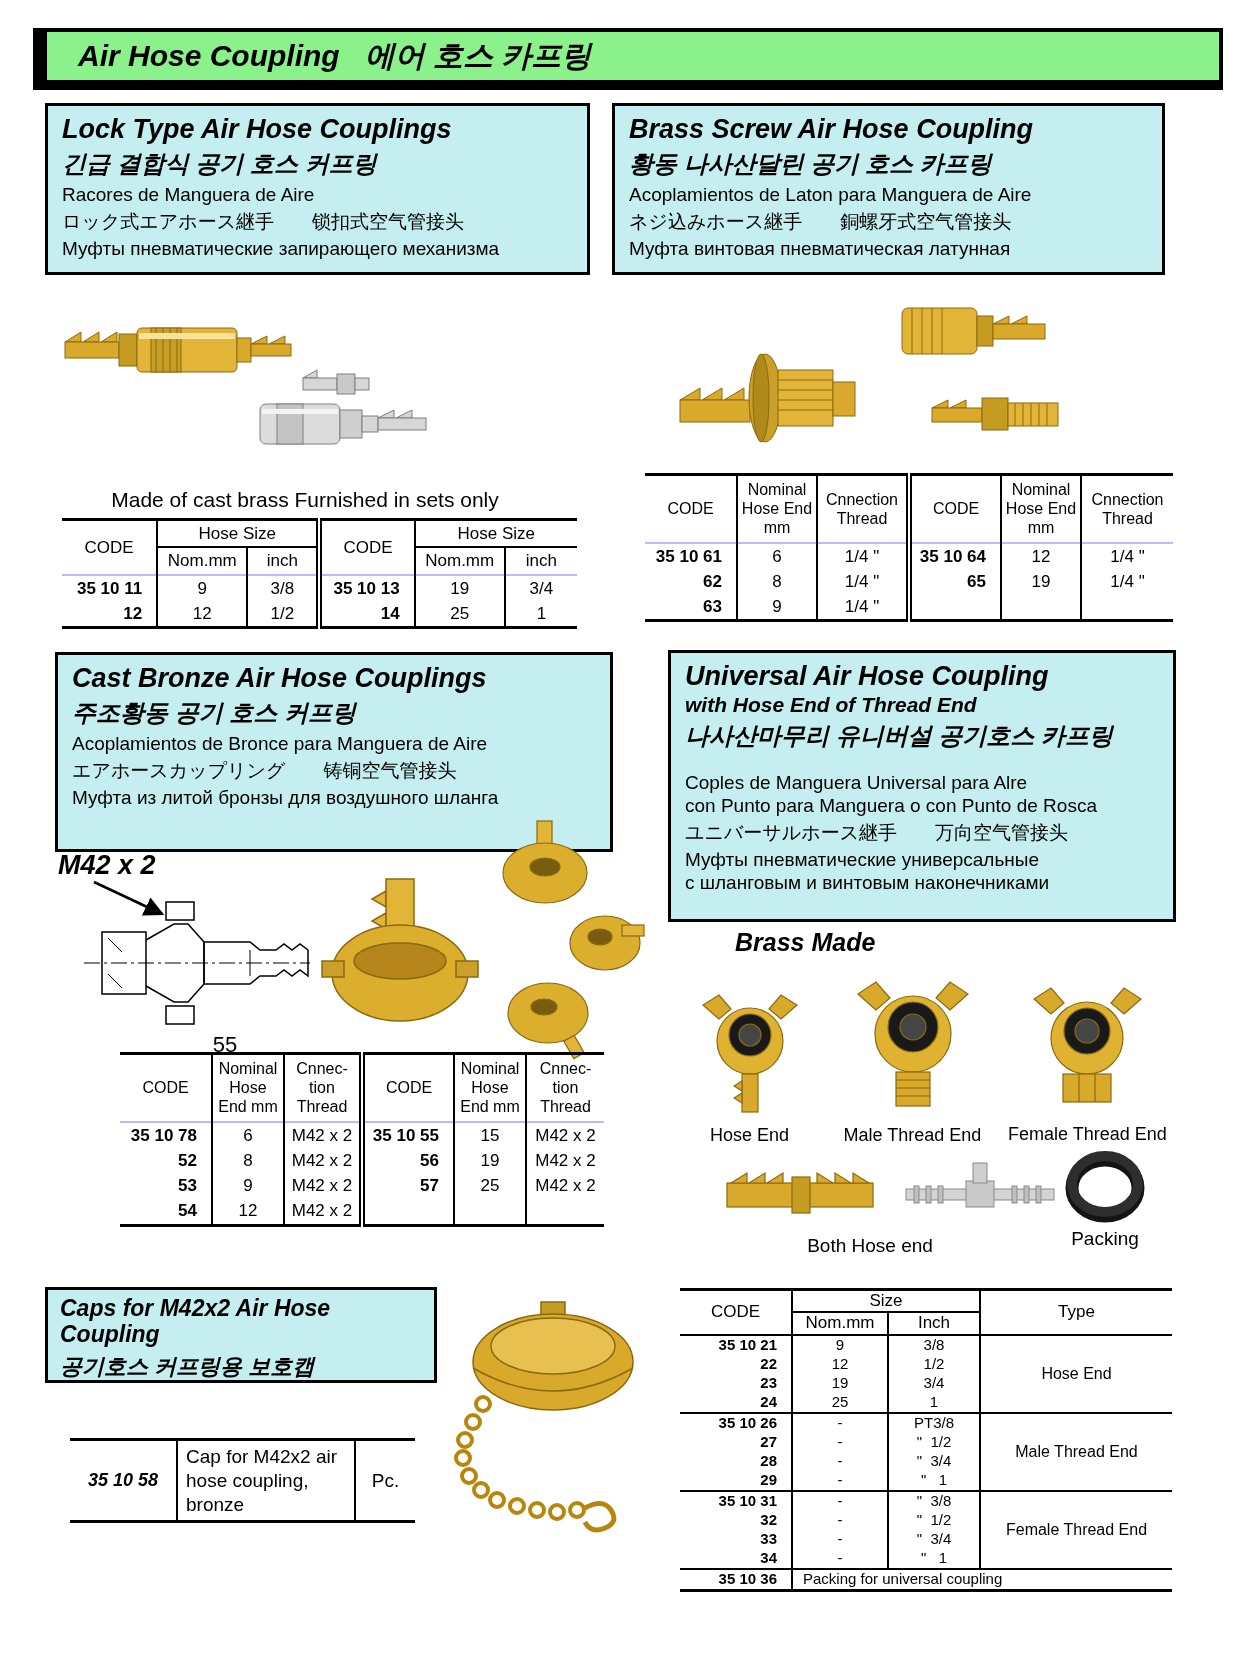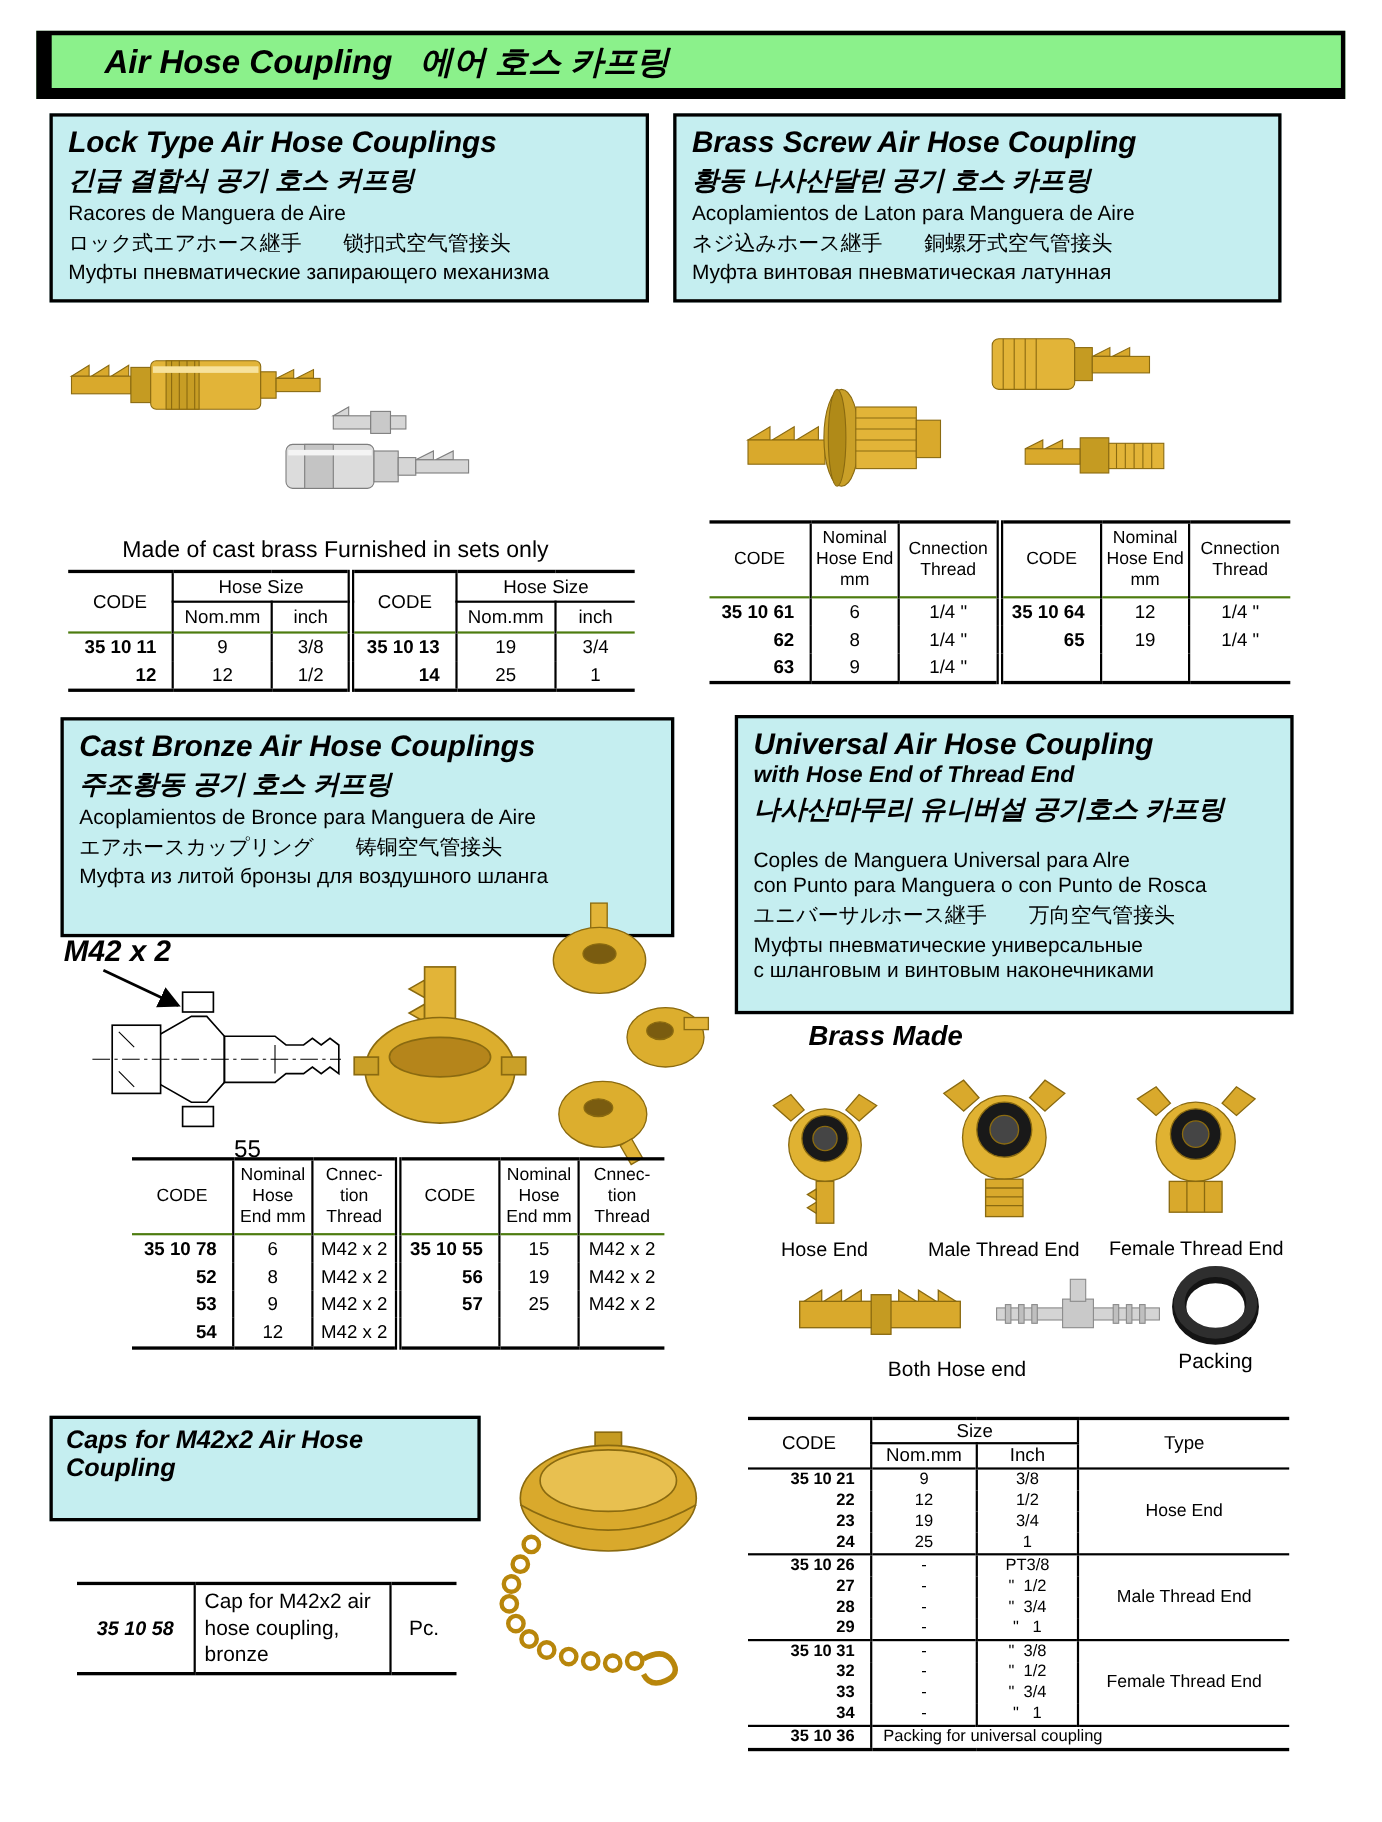--- a/index.html
+++ b/index.html
@@ -4,42 +4,42 @@
 <style>
   html,body{margin:0;padding:0;background:#fff;}
   .page{position:relative;width:1256px;height:1656px;background:#ffffff;
         font-family:"Liberation Sans",sans-serif;color:#000;overflow:hidden;}
 
   
   .banner{position:absolute;left:33px;top:28px;width:1190px;height:62px;
           box-sizing:border-box;background:#8bf18b;
           border:4px solid #000;border-left:14px solid #000;border-bottom:10px solid #000;
           display:flex;align-items:center;}
-  .banner-title{font-size:30px;font-weight:bold;font-style:italic;margin-left:48px;white-space:nowrap;text-align:center;}
+  .banner-title{font-size:30px;font-weight:bold;font-style:italic;margin-left:31px;white-space:nowrap;text-align:center;}
 
   
   .secbox{position:absolute;box-sizing:border-box;background:#c5eef0;
           border:3px solid #000;padding:8px 14px;}
   .sec-title{font-size:27px;font-weight:bold;font-style:italic;line-height:1.12;}
   .sec-sub{font-size:21px;font-weight:bold;font-style:italic;line-height:1.1;margin-top:2px;}
   .sec-ko{font-size:24px;font-weight:bold;font-style:italic;margin-top:4px;}
   .sec-line{font-size:19px;margin-top:4px;line-height:1.2;}
 
   .caption{position:absolute;font-size:21px;text-align:center;}
   .floatlabel{position:absolute;font-weight:bold;font-style:italic;}
 
   
   table.tbl{position:absolute;border-collapse:collapse;table-layout:fixed;}
   .tbl td{border-left:2px solid #000;text-align:center;vertical-align:middle;
           padding:2px 4px;font-size:17px;line-height:1.25;}
   .tbl td.c0{border-left:none;}
   .tbl td.dbl{border-left:6px double #000;}
   .tbl tr.rtop td{border-top:3px solid #000;}
   .tbl td.hs{border-bottom:2px solid #000;}
-  .tbl tr.dfirst td{border-top:2px solid #4d7c0f;}
+  .tbl tr.dfirst td{border-top:2px solid #c4b5fd;}
   .tbl tr.dlast td{border-bottom:3px solid #000;}
   .tbl td.hdr{font-size:17px;font-weight:normal;}
   .tbl td.hdr2{font-size:16px;padding:4px 2px;line-height:1.2;}
   .tbl td.code{font-weight:bold;text-align:right;padding-right:14px;}
 
   table.utbl td{font-size:15px;padding:0 4px;line-height:1.2;height:19px;}
   .utbl tr.group-top td{border-top:2px solid #000;}
   .utbl td.pre{white-space:pre;}
   .utbl td.type{font-size:16px;}
   .utbl tr.ftr td{border-top:2px solid #000;border-bottom:3px solid #000;}
@@ -550,20 +550,21 @@
 
     <tr class="ftr">
       <td class="c0 code">35 10 36</td>
       <td colspan="3" class="desc">Packing for universal coupling</td>
     </tr>
   </tbody>
     </table>
 
   <div class="secbox" style="left:45px;top:1287px;width:392px;height:96px;padding:6px 12px;">
     <div class="sec-title" style="font-size:23px;">Caps for M42x2  Air Hose Coupling</div>
+    <div class="sec-ko" style="font-size:22px;">공기호스 커프링용 보호캡</div>
   </div>
 
   <table class="tbl ctbl" style="left:70px;top:1438px;width:345px;">
     <colgroup>
         <col style="width:107px">
         <col style="width:178px">
         <col style="width:60px">
       </colgroup>
     <tbody>
         <tr class="rtop dlast">

